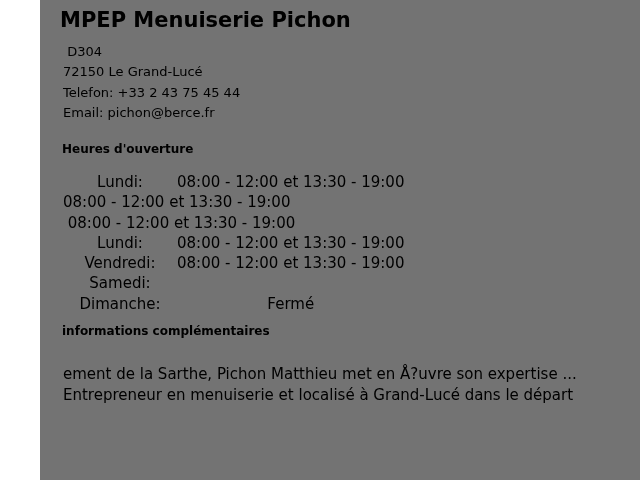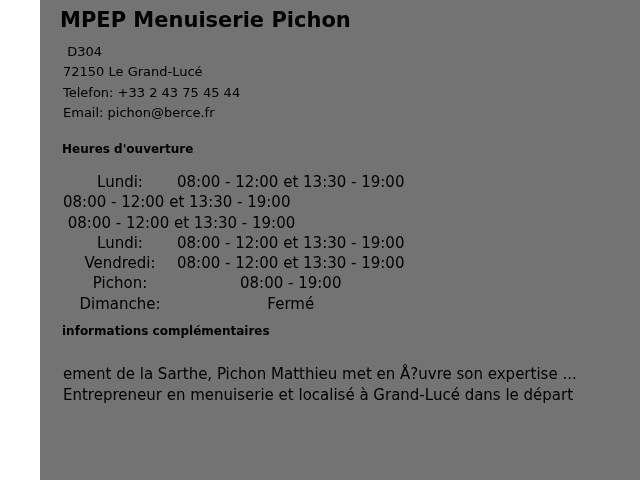--- a/index.html
+++ b/index.html
@@ -99,22 +99,21 @@
     </div>
     <div class="hours-row">
       <span class="day-label">Lundi:</span>
       <span class="hours-value">08:00 - 12:00 et 13:30 - 19:00</span>
     </div>
     <div class="hours-row">
       <span class="day-label">Vendredi:</span>
       <span class="hours-value">08:00 - 12:00 et 13:30 - 19:00</span>
     </div>
     <div class="hours-row">
-      <span class="day-label">Pichon:</span>
-      <span class="hours-value">08:00 - 19:00</span>
+      <span class="day-label">Samedi:</span>
     </div>
     <div class="hours-row">
       <span class="day-label">Dimanche:</span>
       <span class="hours-value">Fermé</span>
     </div>
   </div>
 
   <h2 class="section-heading info-heading">informations complémentaires</h2>
 
   <div class="info-paragraph">

